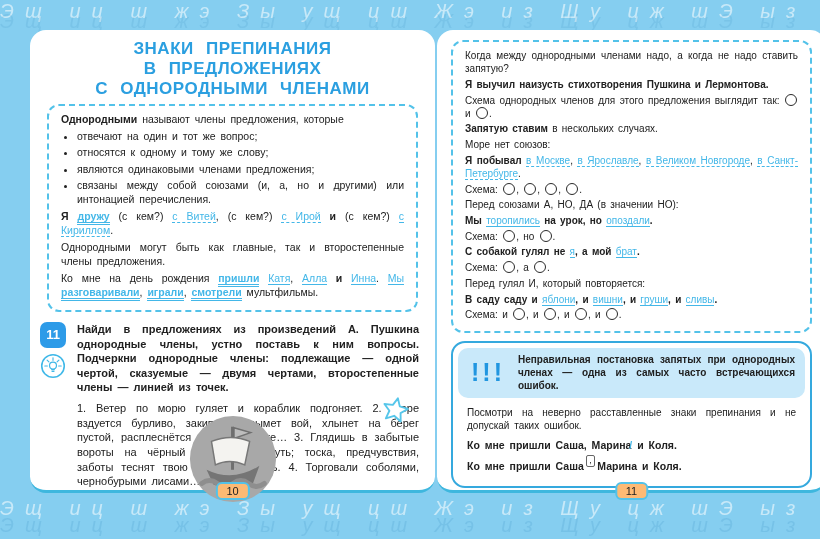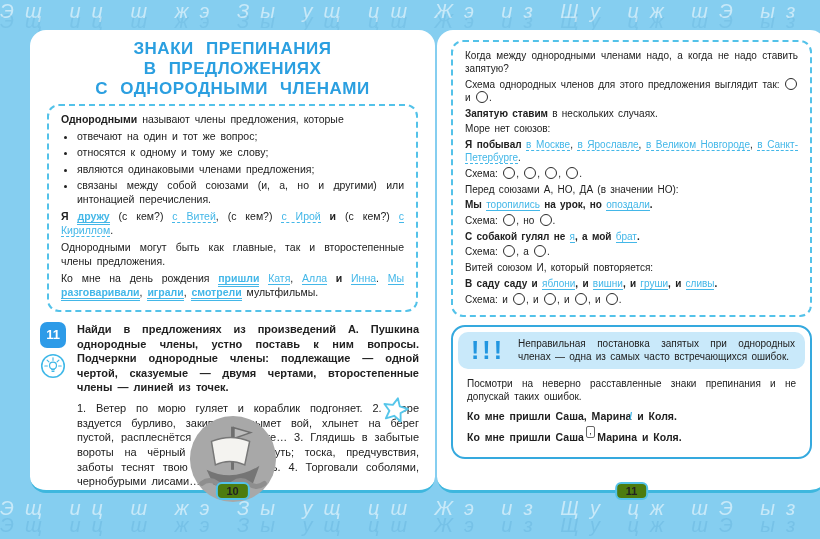--- a/index.html
+++ b/index.html
@@ -36,28 +36,28 @@
     background:#fff;color:#222;font-weight:400;}
   .exercise{display:flex;margin:10px 16px 0 6px;gap:7px;position:relative;}
   .ex-side{width:34px;flex:none;display:flex;flex-direction:column;align-items:center;gap:5px;}
   .ex-badge{width:26px;height:26px;background:#2D9BE8;color:#fff;border-radius:7px;
     font-weight:700;font-size:13px;display:flex;align-items:center;justify-content:center;}
   .ex-main{flex:1;font-size:11px;line-height:1.33;color:#212121;}
   .bold-p{font-weight:700;margin-bottom:6px;}
   .star{position:absolute;right:26px;top:366px;}
   .ship{position:absolute;left:50%;bottom:-14px;transform:translateX(-50%);z-index:2;}
   .pagenum{position:absolute;bottom:-10px;left:50%;transform:translateX(-50%);
-    background:#4d7c0f;border:2px solid #53C2E9;border-radius:6px;padding:1px 9px;
-    font-weight:700;font-size:11px;color:#222;z-index:3;}
+    background:#fdba74;border:2px solid #53C2E9;border-radius:6px;padding:1px 9px;
+    font-weight:400;font-size:11px;color:#222;z-index:3;}
   .warnbox{border:2px solid #35A9DE;border-radius:14px;background:#fff;margin:8px 14px 0;}
   .warnhead{display:flex;gap:10px;background:#C9E9FA;border-radius:10px;
     margin:5px;padding:5px 10px;align-items:center;}
   .bangs{font-size:25px;font-weight:900;color:#2196E0;letter-spacing:3px;
     line-height:1;flex:none;padding:0 3px;}
-  .warntext{font-weight:400;font-size:10px;line-height:1.33;text-align:justify;
+  .warntext{font-weight:700;font-size:10px;line-height:1.33;text-align:justify;
     margin:0;color:#212121;word-spacing:1.5px;}
   .warnbody{padding:3px 14px 9px;font-size:10px;line-height:1.32;color:#212121;}
   .exline{margin-top:7px;font-size:10.5px;}
 </style>
 </head>
 <body>
 
 <div class="stage">
   <div class="bg-row r1">Эщ иц ш жэ Зы ущ цш Жэ из Щу цж шЭ ыз Эщ иц ш жэ Зы ущ цш Жэ из Щу цж шЭ ыз Эщ иц ш жэ Зы ущ</div>
   <div class="bg-row r2">Эщ иц ш жэ Зы ущ цш Жэ из Щу цж шЭ ыз Эщ иц ш жэ Зы ущ цш Жэ из Щу цж шЭ ыз Эщ иц ш жэ Зы ущ</div>
@@ -118,31 +118,32 @@
       <path d="M19 57 Q46 70 73 53 L66 72 Q46 80 26 72 Z" fill="#757575"></path>
       <path d="M14 71 Q22 65 30 71 T46 71 T62 71 T78 71" stroke="#8E8E8E" fill="none" stroke-width="5" stroke-linecap="round"></path>
     </svg>
 
     <div class="pagenum">10</div>
   </div>
 
   <div class="page page-right">
     <div class="dashed-box rbox">
       <p class="jp"><span>Когда между однородными членами надо, а когда не надо ставить запятую?</span></p>
+      <p class="jp"><span class="b">Я выучил наизусть стихотворения Пушкина и Лермонтова.</span></p>
       <p class="jp"><span>Схема однородных членов для этого предложения выглядит так: </span><span class="circ"></span><span> и </span><span class="circ"></span><span>.</span></p>
       <p class="jp"><span class="b">Запятую ставим</span><span> в нескольких случаях.</span></p>
       <p class="jp"><span>Море нет союзов:</span></p>
       <p class="jp"><span class="b">Я побывал </span><span class="cyd">в Москве</span><span>, </span><span class="cyd">в Ярославле</span><span>, </span><span class="cyd">в Великом Новгороде</span><span>, </span><span class="cyd">в Санкт-Петербурге</span><span>.</span></p>
       <p class="jp"><span>Схема: </span><span class="circ"></span><span>, </span><span class="circ"></span><span>, </span><span class="circ"></span><span>, </span><span class="circ"></span><span>.</span></p>
       <p class="jp"><span>Перед союзами А, НО, ДА (в значении НО):</span></p>
       <p class="jp"><span class="b">Мы </span><span class="cy1">торопились</span><span class="b"> на урок, но </span><span class="cy1">опоздали</span><span class="b">.</span></p>
       <p class="jp"><span>Схема: </span><span class="circ"></span><span>, но </span><span class="circ"></span><span>.</span></p>
       <p class="jp"><span class="b">С собакой гулял не </span><span class="cy1">я</span><span class="b">, а мой </span><span class="cy1">брат</span><span class="b">.</span></p>
       <p class="jp"><span>Схема: </span><span class="circ"></span><span>, а </span><span class="circ"></span><span>.</span></p>
-      <p class="jp"><span>Витей союзом И, который повторяется:</span></p>
+      <p class="jp"><span>Перед гулял И, который повторяется:</span></p>
       <p class="jp"><span class="b">В саду саду и </span><span class="cy1">яблони</span><span class="b">, и </span><span class="cy1">вишни</span><span class="b">, и </span><span class="cy1">груши</span><span class="b">, и </span><span class="cy1">сливы</span><span class="b">.</span></p>
       <p class="jp"><span>Схема: и </span><span class="circ"></span><span>, и </span><span class="circ"></span><span>, и </span><span class="circ"></span><span>, и </span><span class="circ"></span><span>.</span></p>
     </div>
 
     <div class="warnbox">
       <div class="warnhead">
         <span class="bangs">!!!</span>
         <p class="warntext">Неправильная постановка запятых при однородных членах — одна из самых часто встречающихся ошибок.</p>
       </div>
       <div class="warnbody">

